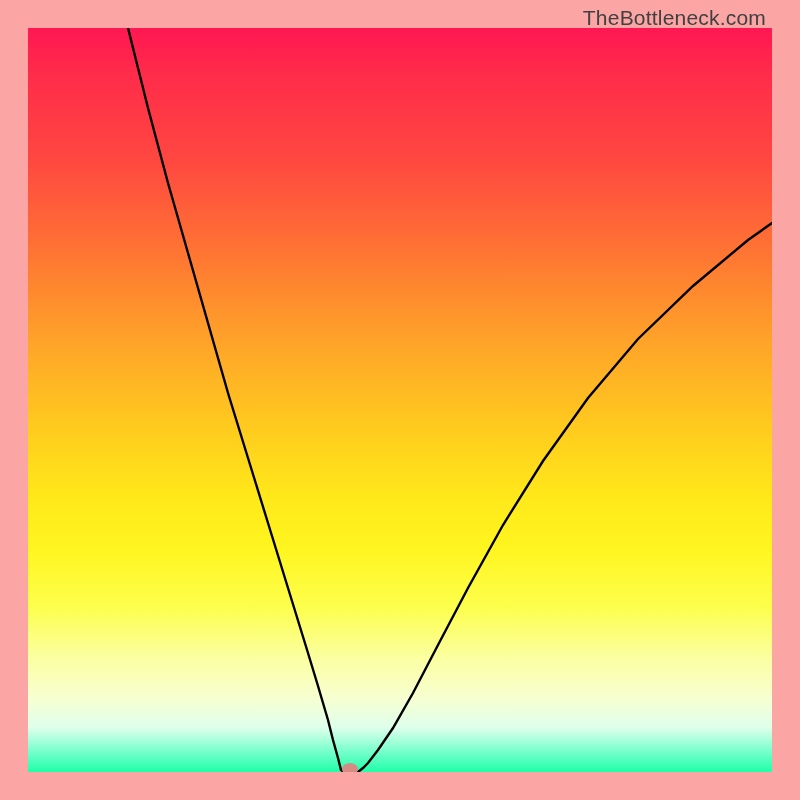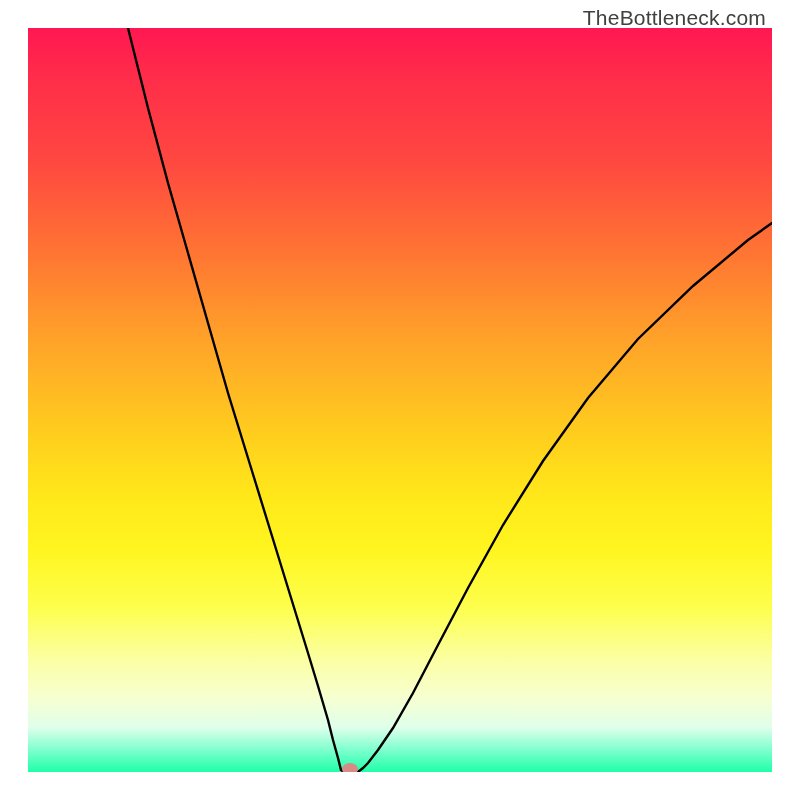--- a/index.html
+++ b/index.html
@@ -3,21 +3,21 @@
 <meta charset="utf-8">
 <style>
   * { margin: 0; padding: 0; box-sizing: border-box; }
   html, body { width: 800px; height: 800px; overflow: hidden; }
   body { background: #000; font-family: Arial, Helvetica, sans-serif; }
 
   .frame {
     position: absolute;
     top: 0; left: 0;
     width: 800px; height: 800px;
-    background: #ffffff;
+    background: #fca5a5;
   }
 
   .plot-area {
     position: absolute;
     left: 28px;
     top: 28px;
     width: 744px;
     height: 744px;
     overflow: hidden;
   }

